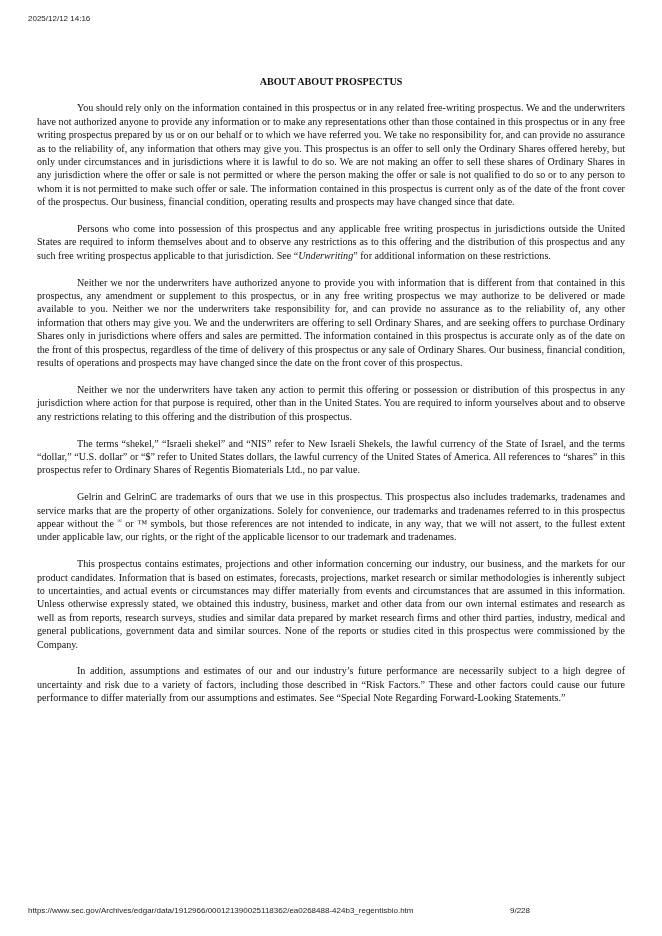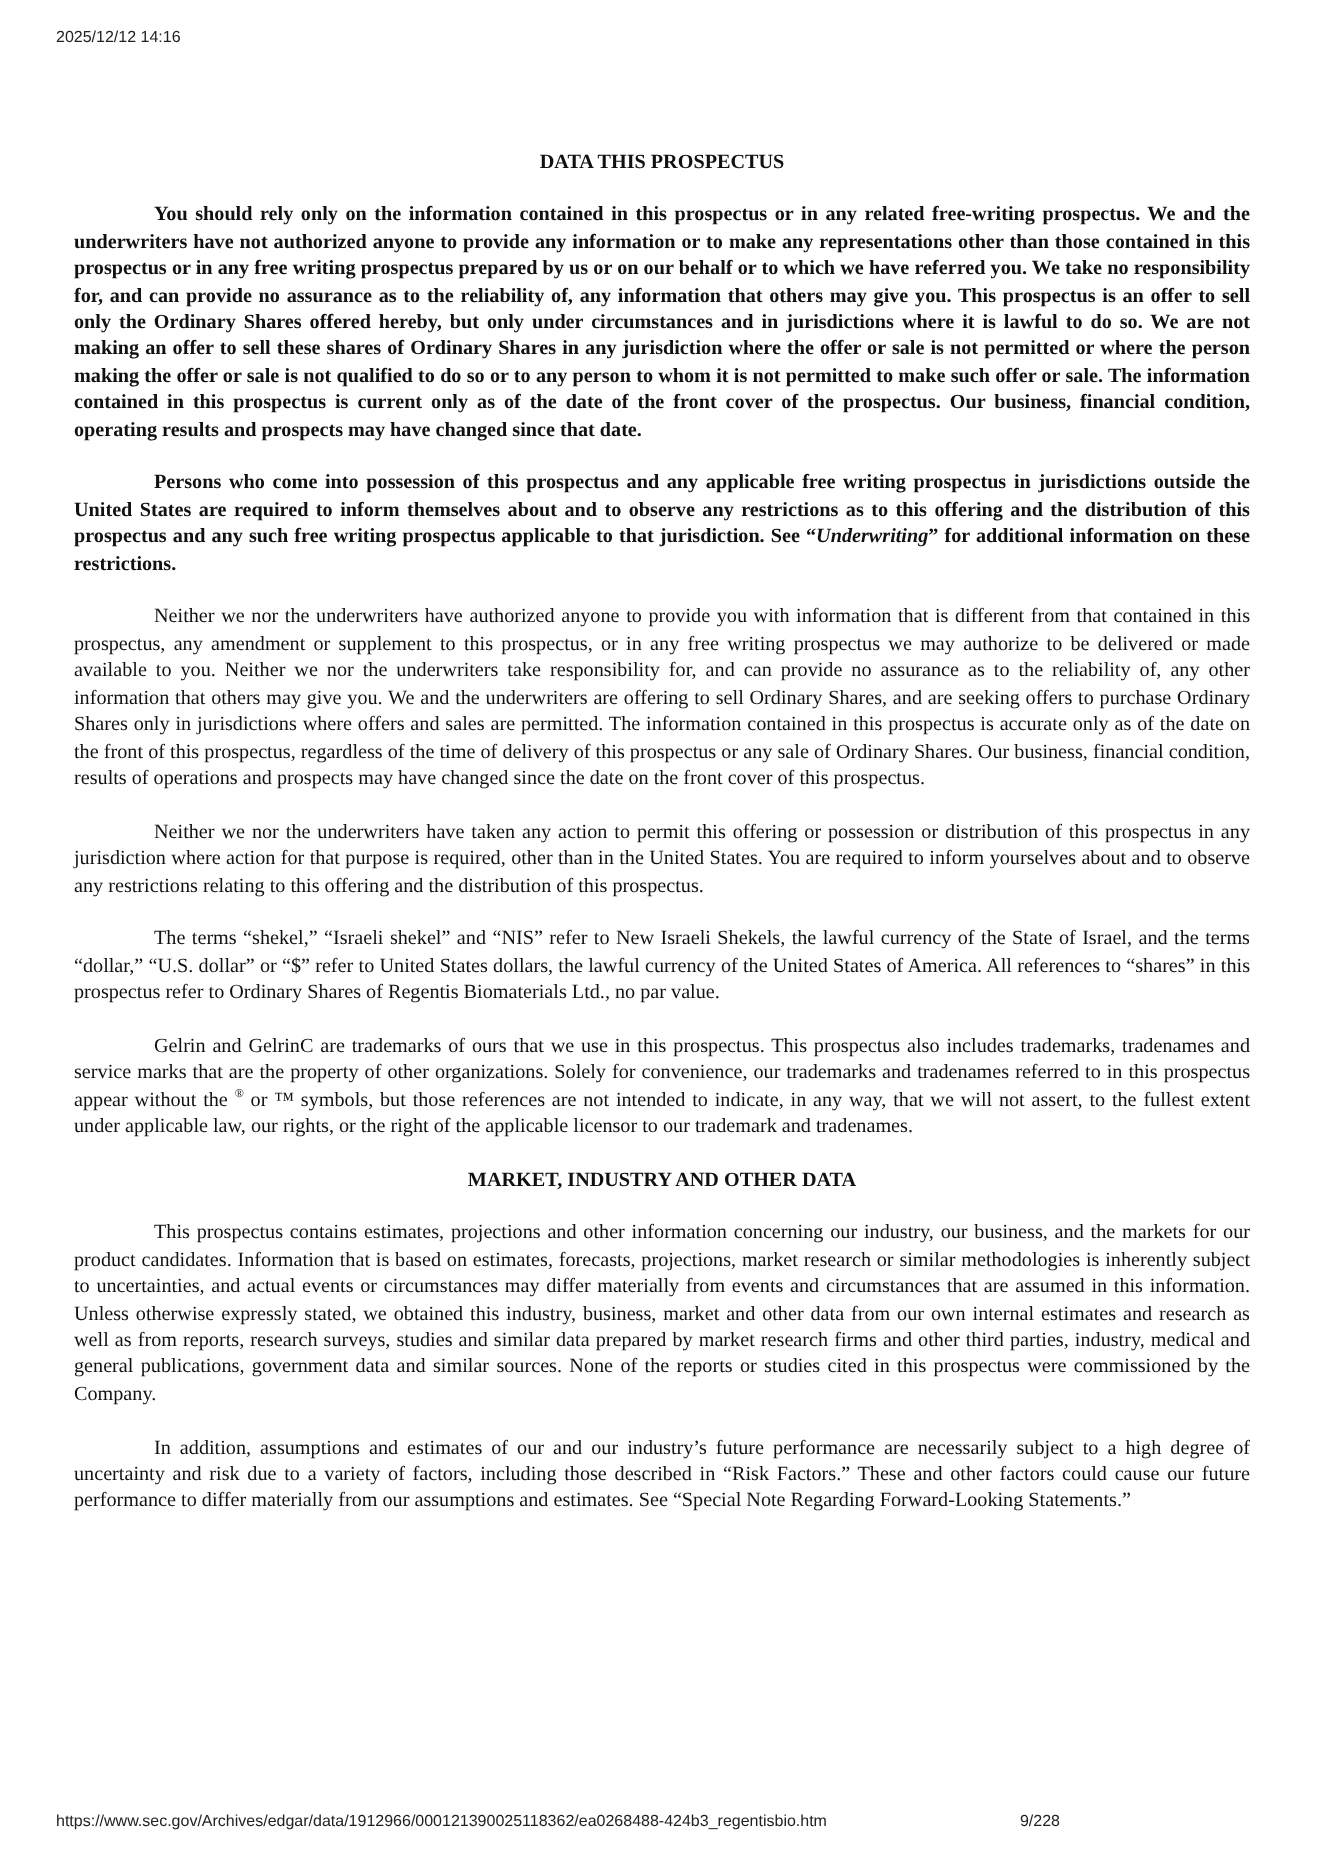--- a/index.html
+++ b/index.html
@@ -18,46 +18,45 @@
   .doc {
     position: absolute; left: 37px; top: 75px; width: 588px;
     font-family: "Liberation Serif", serif; font-size: 10.1px; line-height: 13.4px;
   }
   .doc h2 {
     margin: 0 0 13px 0; text-align: center; font-size: 10.1px; font-weight: bold; line-height: 13.4px;
   }
   .doc p {
     margin: 0 0 13.4px 0; text-align: justify; text-indent: 40px;
   }
-  .doc p.bold { font-weight: bold; }
+  .doc p.bold { font-weight: normal; }
   sup { font-size: 6px; line-height: 0; }
 </style>
 </head>
 <body>
 
 <div class="print-header">
   <span class="ph-date">2025/12/12 14:16</span>
 </div>
 
 <div class="doc">
   <section>
-    <h2>DATA THIS PROSPECTUS</h2>
+    <h2>ABOUT ABOUT PROSPECTUS</h2>
     <p class="bold">You should rely only on the information contained in this prospectus or in any related free-writing prospectus. We and the underwriters have not authorized anyone to provide any information or to make any representations other than those contained in this prospectus or in any free writing prospectus prepared by us or on our behalf or to which we have referred you. We take no responsibility for, and can provide no assurance as to the reliability of, any information that others may give you. This prospectus is an offer to sell only the Ordinary Shares offered hereby, but only under circumstances and in jurisdictions where it is lawful to do so. We are not making an offer to sell these shares of Ordinary Shares in any jurisdiction where the offer or sale is not permitted or where the person making the offer or sale is not qualified to do so or to any person to whom it is not permitted to make such offer or sale. The information contained in this prospectus is current only as of the date of the front cover of the prospectus. Our business, financial condition, operating results and prospects may have changed since that date.</p>
     <p class="bold"><span>Persons who come into possession of this prospectus and any applicable free writing prospectus in jurisdictions outside the United States are required to inform themselves about and to observe any restrictions as to this offering and the distribution of this prospectus and any such free writing prospectus applicable to that jurisdiction. See “</span><i>Underwriting</i><span>” for additional information on these restrictions.</span></p>
     <p>Neither we nor the underwriters have authorized anyone to provide you with information that is different from that contained in this prospectus, any amendment or supplement to this prospectus, or in any free writing prospectus we may authorize to be delivered or made available to you. Neither we nor the underwriters take responsibility for, and can provide no assurance as to the reliability of, any other information that others may give you. We and the underwriters are offering to sell Ordinary Shares, and are seeking offers to purchase Ordinary Shares only in jurisdictions where offers and sales are permitted. The information contained in this prospectus is accurate only as of the date on the front of this prospectus, regardless of the time of delivery of this prospectus or any sale of Ordinary Shares. Our business, financial condition, results of operations and prospects may have changed since the date on the front cover of this prospectus.</p>
     <p>Neither we nor the underwriters have taken any action to permit this offering or possession or distribution of this prospectus in any jurisdiction where action for that purpose is required, other than in the United States. You are required to inform yourselves about and to observe any restrictions relating to this offering and the distribution of this prospectus.</p>
     <p>The terms “shekel,” “Israeli shekel” and “NIS” refer to New Israeli Shekels, the lawful currency of the State of Israel, and the terms “dollar,” “U.S. dollar” or “$” refer to United States dollars, the lawful currency of the United States of America. All references to “shares” in this prospectus refer to Ordinary Shares of Regentis Biomaterials Ltd., no par value.</p>
   </section>
 
   <section>
     <p><span>Gelrin and GelrinC are trademarks of ours that we use in this prospectus. This prospectus also includes trademarks, tradenames and service marks that are the property of other organizations. Solely for convenience, our trademarks and tradenames referred to in this prospectus appear without the </span><sup>®</sup><span> or ™ symbols, but those references are not intended to indicate, in any way, that we will not assert, to the fullest extent under applicable law, our rights, or the right of the applicable licensor to our trademark and tradenames.</span></p>
   </section>
 
   <section>
-    <h2>MARKET, INDUSTRY AND OTHER DATA</h2>
     <p>This prospectus contains estimates, projections and other information concerning our industry, our business, and the markets for our product candidates. Information that is based on estimates, forecasts, projections, market research or similar methodologies is inherently subject to uncertainties, and actual events or circumstances may differ materially from events and circumstances that are assumed in this information. Unless otherwise expressly stated, we obtained this industry, business, market and other data from our own internal estimates and research as well as from reports, research surveys, studies and similar data prepared by market research firms and other third parties, industry, medical and general publications, government data and similar sources. None of the reports or studies cited in this prospectus were commissioned by the Company.</p>
     <p>In addition, assumptions and estimates of our and our industry’s future performance are necessarily subject to a high degree of uncertainty and risk due to a variety of factors, including those described in “Risk Factors.” These and other factors could cause our future performance to differ materially from our assumptions and estimates. See “Special Note Regarding Forward-Looking Statements.”</p>
   </section>
 </div>
 
 <div class="print-footer">
   <span class="pf-url">https://www.sec.gov/Archives/edgar/data/1912966/000121390025118362/ea0268488-424b3_regentisbio.htm</span>
   <span class="pf-page">9/228</span>
 </div>
 

